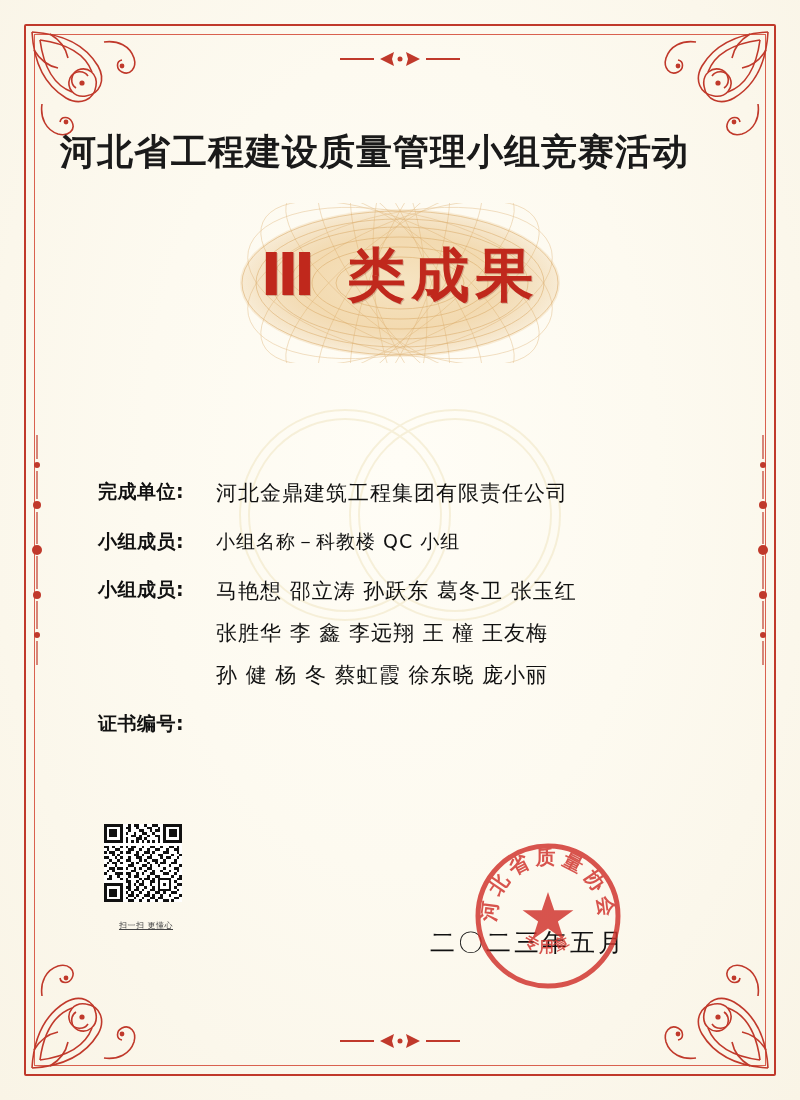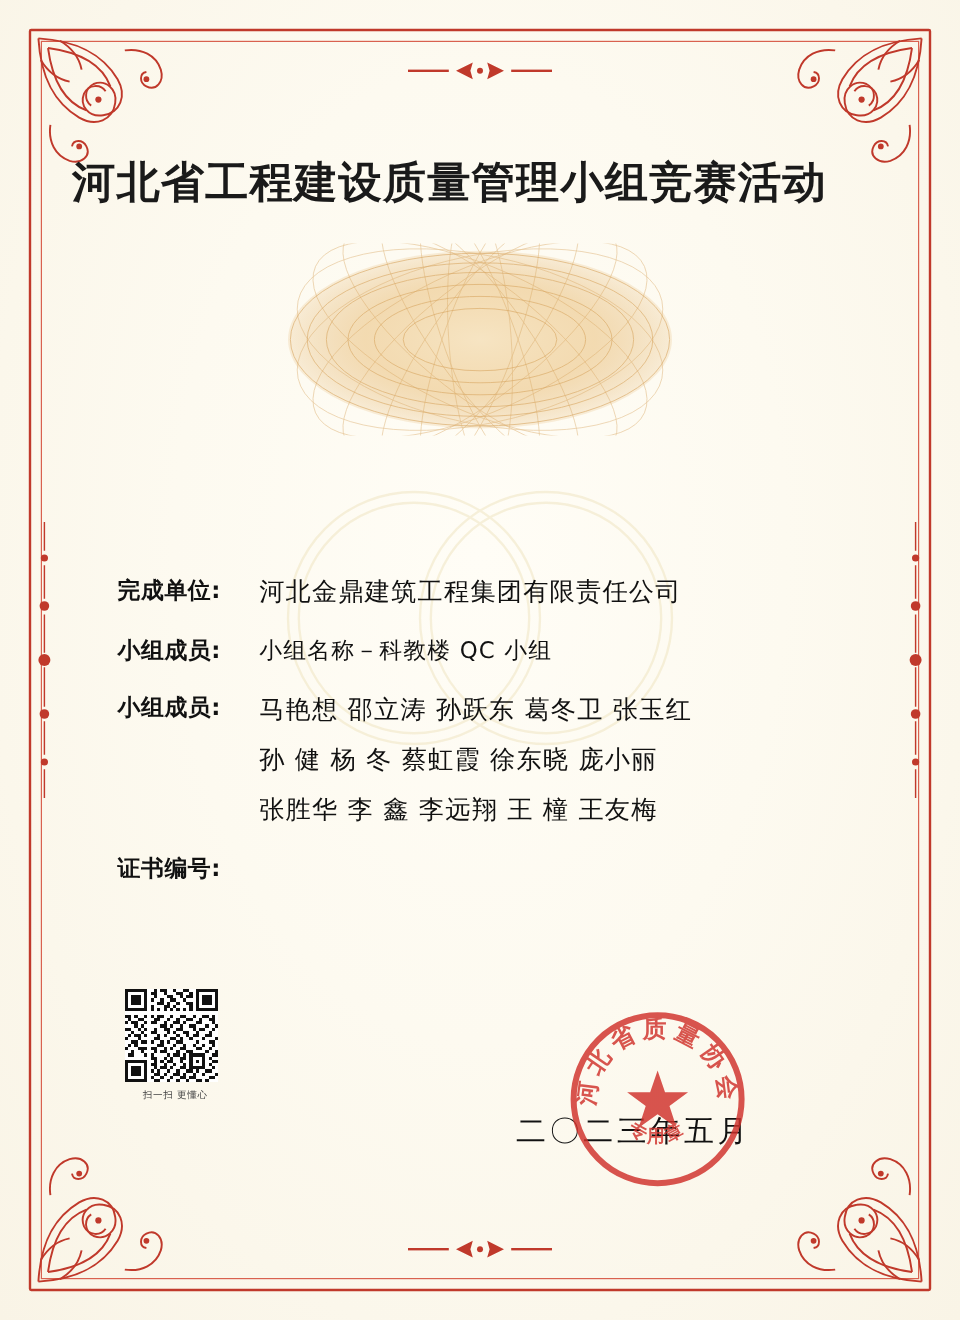--- a/index.html
+++ b/index.html
@@ -200,22 +200,23 @@
   }
   .qr {
     width: 78px;
     height: 78px;
     display: block;
   }
   .qr-caption {
     font-family: "DejaVu Sans", "Liberation Sans", sans-serif;
     font-size: 8px;
     color: #444;
-    margin-top: 5px;
+    margin-top: 18px;
     letter-spacing: 0.5px;
+    text-decoration: underline;
   }
 
   
   .date-line {
     position: absolute;
     left: 430px;
     top: 926px;
     font-family: "DejaVu Sans", "Liberation Sans", sans-serif;
     font-size: 25px;
     letter-spacing: 3px;
@@ -420,41 +421,42 @@
             <ellipse cx="165" cy="80" rx="140" ry="48" transform="rotate(38 165 80)"></ellipse>
             <ellipse cx="165" cy="80" rx="140" ry="48" transform="rotate(-38 165 80)"></ellipse>
             <ellipse cx="165" cy="80" rx="130" ry="38" transform="rotate(54 165 80)"></ellipse>
             <ellipse cx="165" cy="80" rx="130" ry="38" transform="rotate(-54 165 80)"></ellipse>
             <ellipse cx="165" cy="80" rx="120" ry="30" transform="rotate(70 165 80)"></ellipse>
             <ellipse cx="165" cy="80" rx="120" ry="30" transform="rotate(-70 165 80)"></ellipse>
             <ellipse cx="165" cy="80" rx="112" ry="26" transform="rotate(86 165 80)"></ellipse>
           </g>
         </svg>
       </div>
+      <div class="grade">Ⅲ 类成果</div>
     </div>
 
 
     <div class="fields">
 
       <div class="field-row">
         <div class="field-label">完成单位:</div>
         <div class="field-value">河北金鼎建筑工程集团有限责任公司</div>
       </div>
 
       <div class="field-row">
         <div class="field-label">小组成员:</div>
         <div class="field-value small">小组名称－科教楼 QC 小组</div>
       </div>
 
       <div class="field-row">
         <div class="field-label">小组成员:</div>
         <div class="members-lines">
           <div class="mem-line">马艳想  邵立涛  孙跃东  葛冬卫  张玉红</div>
+          <div class="mem-line">张胜华  李 鑫  李远翔  王 橦  王友梅</div>
           <div class="mem-line">孙 健  杨 冬  蔡虹霞  徐东晓  庞小丽</div>
-          <div class="mem-line">张胜华  李 鑫  李远翔  王 橦  王友梅</div>
         </div>
       </div>
 
       <div class="field-row cert-no-row">
         <div class="field-label">证书编号:</div>
       </div>
 
     </div>
   </div>
 

